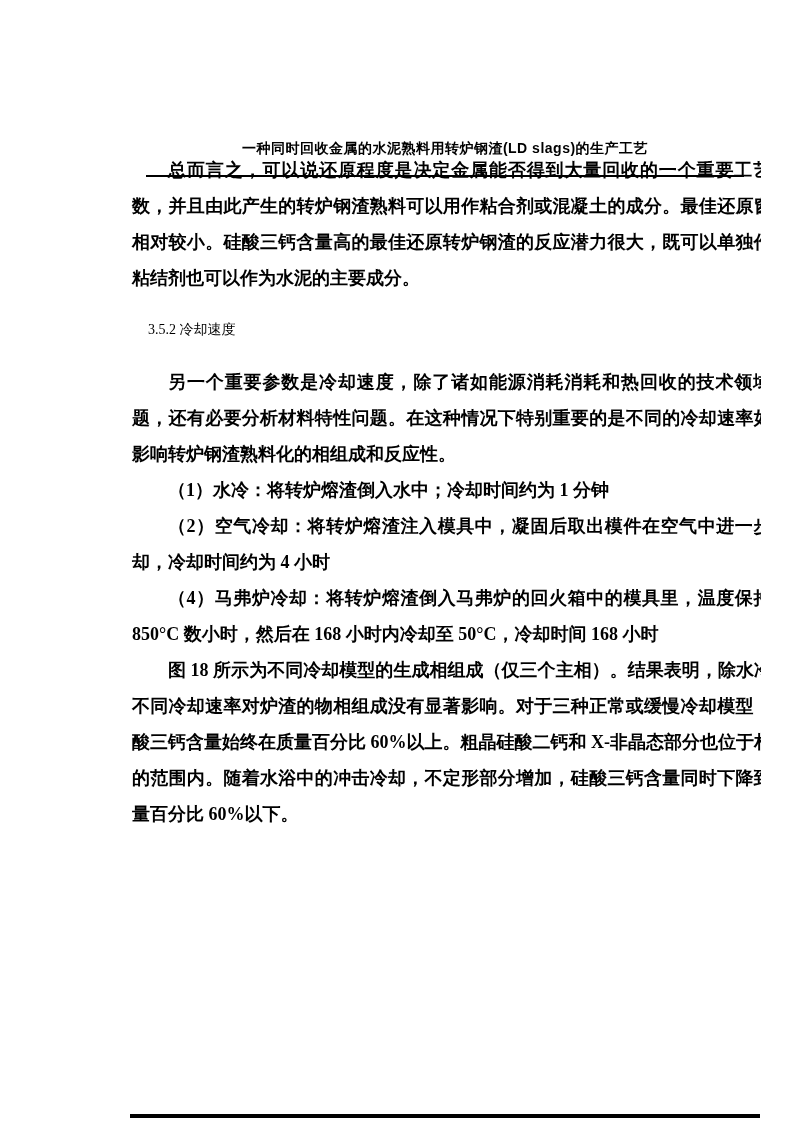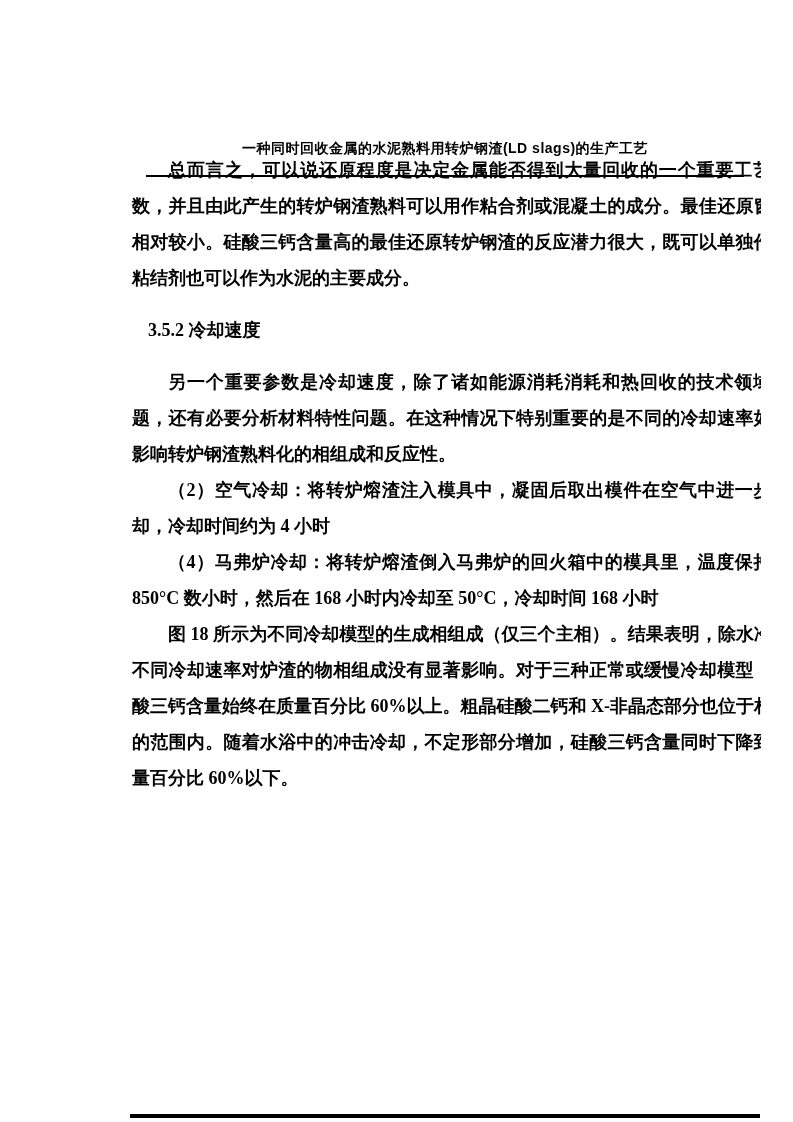--- a/index.html
+++ b/index.html
@@ -42,22 +42,22 @@
     font-size: 18px;
     line-height: 36px;
     text-align: justify;
   }
   .content p {
     text-indent: 2em;
     margin: 0;
     font-weight: bold;
   }
   .section-heading {
-    font-weight: bold;
-    font-size: 18px;
+    font-weight: normal;
+    font-size: 14px;
     line-height: 36px;
     text-align: left;
   }
   
   .footer-rule {
     position: absolute;
     left: 66px;
     right: 65px;
     top: 1050px;
     height: 4px;
@@ -92,20 +92,21 @@
 
   <div class="page-header">
     <div class="header-title">一种同时回收金属的水泥熟料用转炉钢渣(LD slags)的生产工艺</div>
     <div class="header-rule"></div>
   </div>
 
   <div class="content">
     <p>总而言之，可以说还原程度是决定金属能否得到大量回收的一个重要工艺参数，并且由此产生的转炉钢渣熟料可以用作粘合剂或混凝土的成分。最佳还原窗口相对较小。硅酸三钙含量高的最佳还原转炉钢渣的反应潜力很大，既可以单独作为粘结剂也可以作为水泥的主要成分。</p>
     <div class="section-heading">3.5.2 冷却速度</div>
     <p>另一个重要参数是冷却速度，除了诸如能源消耗消耗和热回收的技术领域问题，还有必要分析材料特性问题。在这种情况下特别重要的是不同的冷却速率如何影响转炉钢渣熟料化的相组成和反应性。</p>
+    <p>（1）水冷：将转炉熔渣倒入水中；冷却时间约为 1 分钟</p>
     <p>（2）空气冷却：将转炉熔渣注入模具中，凝固后取出模件在空气中进一步冷却，冷却时间约为 4 小时</p>
     <p>（4）马弗炉冷却：将转炉熔渣倒入马弗炉的回火箱中的模具里，温度保持在850°C 数小时，然后在 168 小时内冷却至 50°C，冷却时间 168 小时</p>
     <p>图 18 所示为不同冷却模型的生成相组成（仅三个主相）。结果表明，除水冷外不同冷却速率对炉渣的物相组成没有显著影响。对于三种正常或缓慢冷却模型，硅酸三钙含量始终在质量百分比 60%以上。粗晶硅酸二钙和 X-非晶态部分也位于相似的范围内。随着水浴中的冲击冷却，不定形部分增加，硅酸三钙含量同时下降到质量百分比 60%以下。</p>
   </div>
 
   <div class="footer-rule"></div>
   <div class="page-footer">
     <div class="page-number">18</div>
     <div class="issue-label">2028.No.4</div>
   </div>

